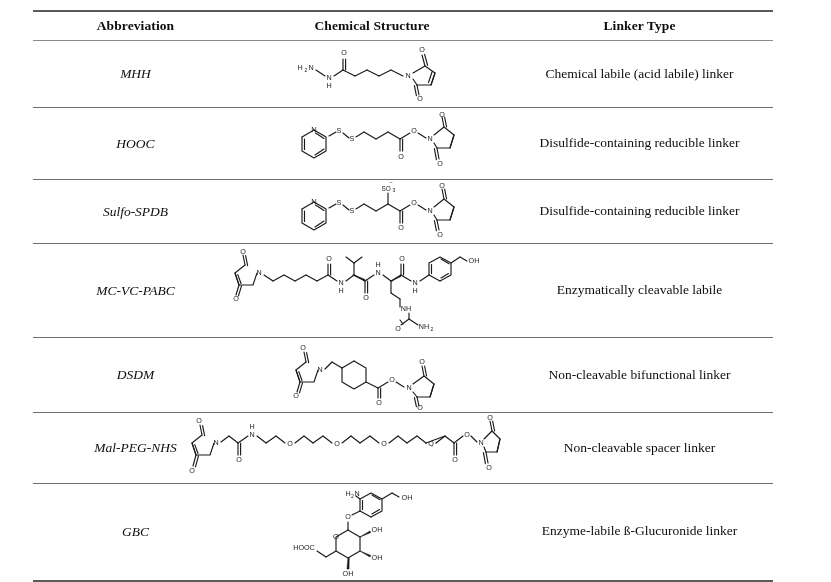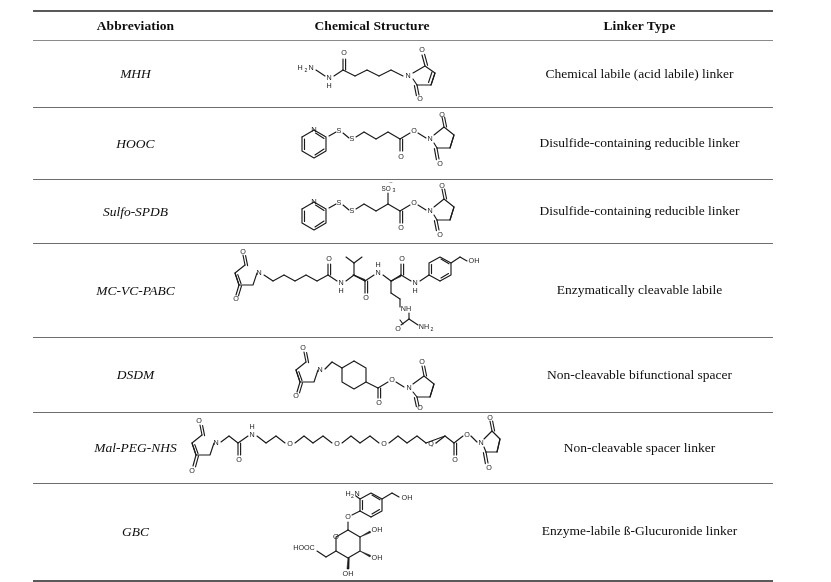--- a/index.html
+++ b/index.html
@@ -332,21 +332,21 @@
               <line x1="142" y1="34" x2="140" y2="24"></line>
               <line x1="144.6" y1="34" x2="142.6" y2="24"></line>
               <text x="140" y="20">O</text>
               <line x1="135" y1="55" x2="137" y2="64"></line>
               <line x1="132.4" y1="55.6" x2="134.4" y2="64.6"></line>
               <text x="138" y="66">O</text>
               <line x1="152" y1="42" x2="148" y2="55"></line>
             </svg>
           </div>
         </td>
-        <td class="type-cell">Non-cleavable bifunctional spacer</td>
+        <td class="type-cell">Non-cleavable bifunctional linker</td>
       </tr>
 
       <tr class="data-row" style="height:71px">
         <td class="abbr-cell">Mal-PEG-NHS</td>
         <td class="struct-cell">
           <div class="struct-wrap" style="margin-left:-36px;">
             <svg class="mol" width="312" height="66" viewBox="0 0 312 66">
 
               <polyline points="22,20 12,28 16,40 30,40 34,28"></polyline>
               <line x1="22" y1="20" x2="20" y2="10"></line>

